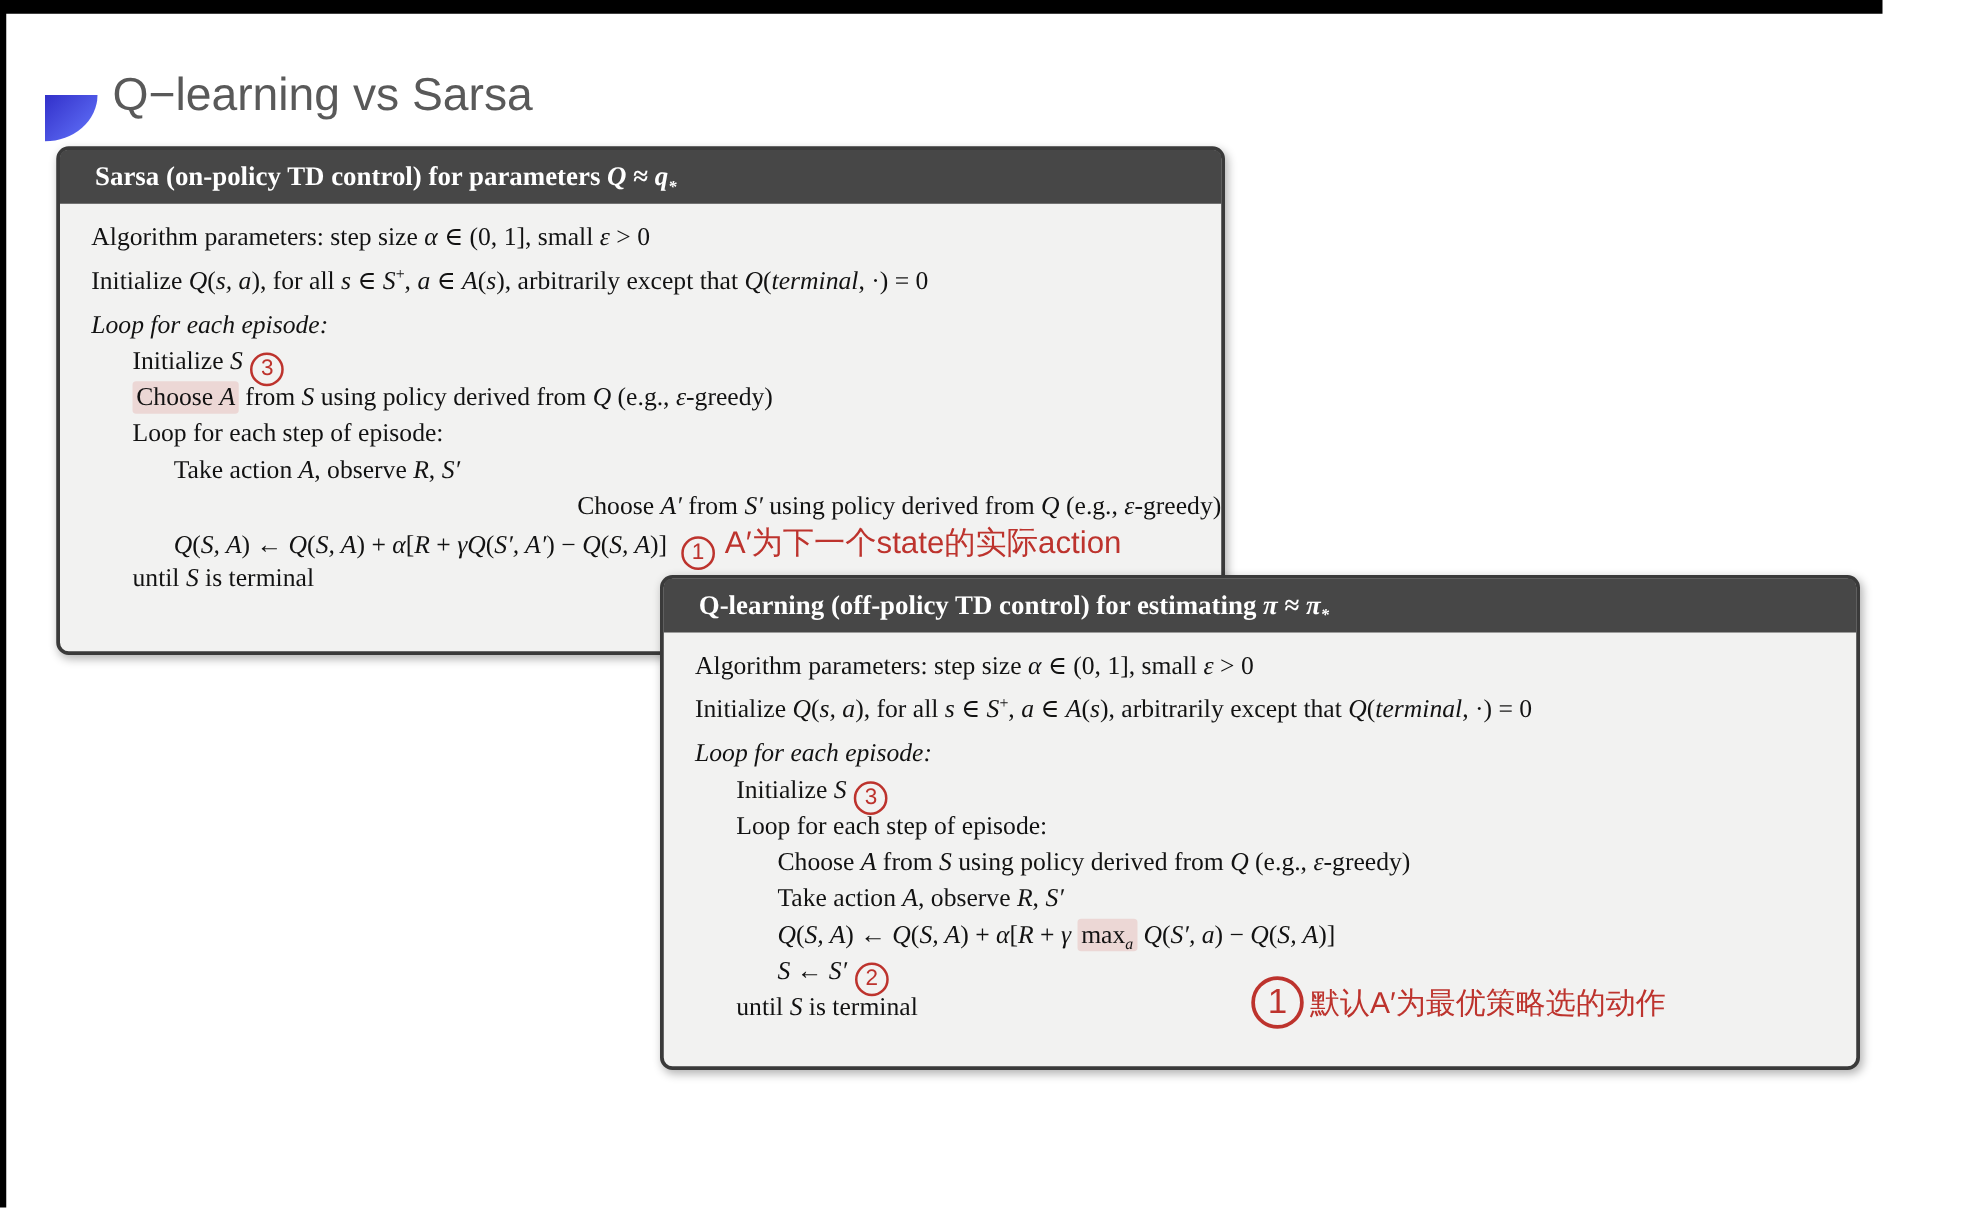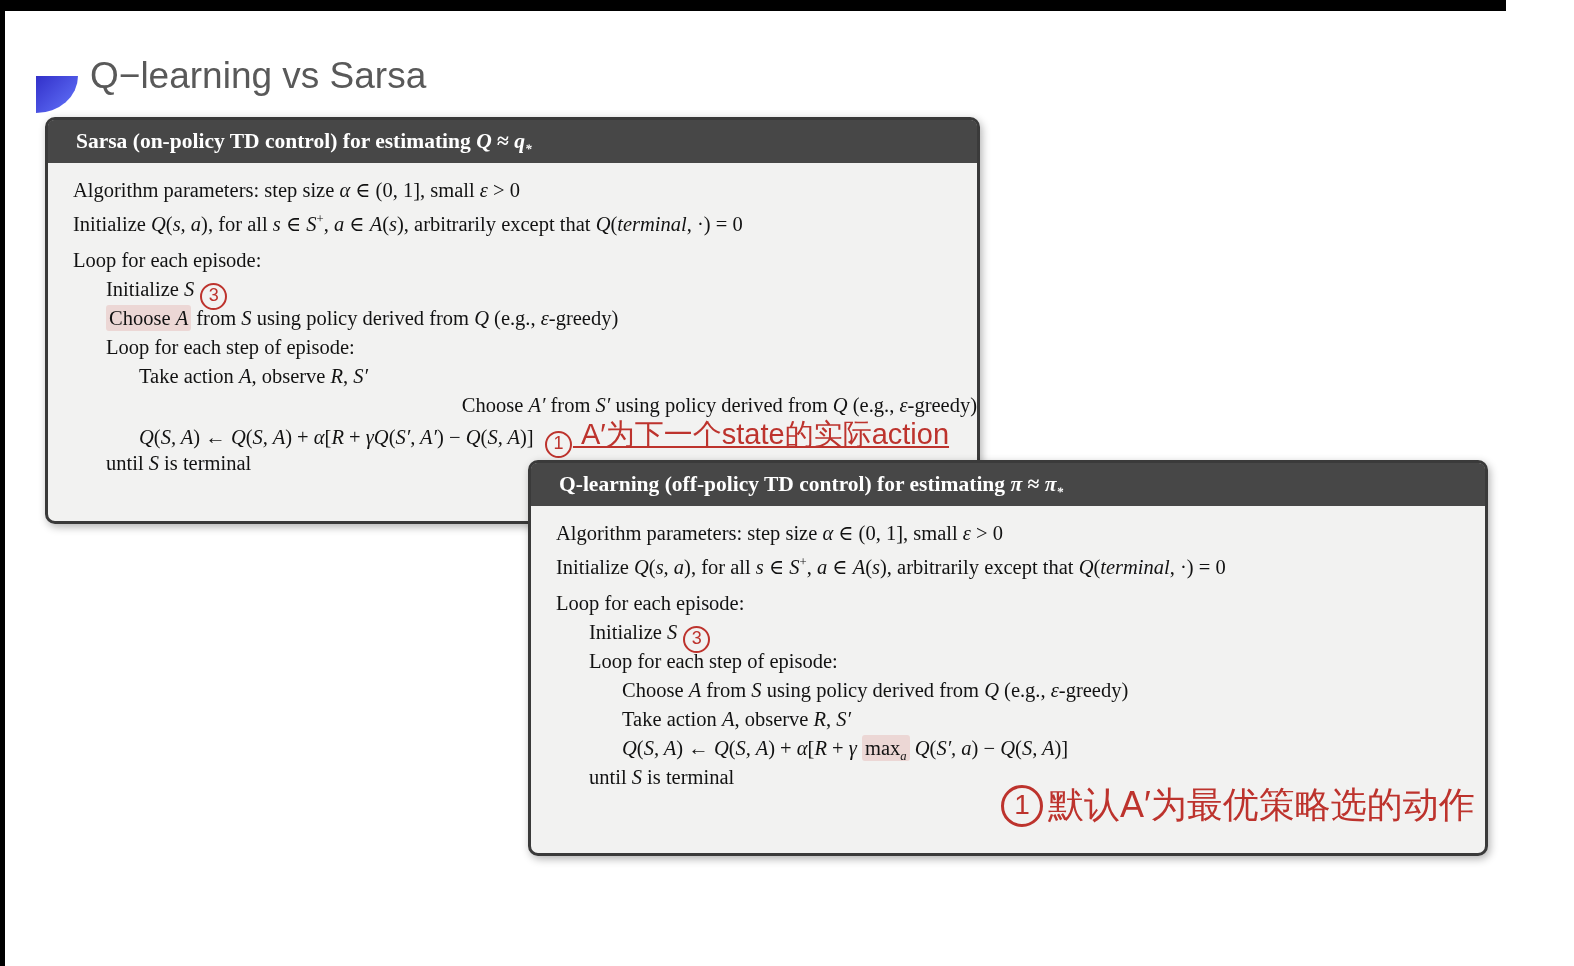--- a/index.html
+++ b/index.html
@@ -33,53 +33,53 @@
     font-family:"Liberation Serif","DejaVu Serif",serif; font-weight:bold;
     font-size:21.5px; height:43px; line-height:43px; padding-left:28px;
     border-radius:6px 6px 0 0; white-space:pre;
   }
   .algo-body {
     padding:13px 0 0 25px;
     font-family:"Liberation Serif","DejaVu Serif",serif;
     font-size:20.5px; color:#121212;
   }
   .line { white-space:pre; height:29px; line-height:29px; }
-  .line.gap { margin-top:12px; }
+  .line.gap { margin-top:12px;font-style:italic; }
   .it  { font-style:italic; }
   sub,sup { font-size:0.62em; }
   .hl  { background:var(--highlight_pink); border-radius:3px; padding:2px 3px; }
   .circ {
     display:inline-block; box-sizing:border-box; width:27px; height:27px;
     border:2.5px solid var(--annotation_red); border-radius:50%;
     color:var(--annotation_red); font-family:"Liberation Sans",sans-serif;
     font-size:18px; line-height:21px; text-align:center;
     vertical-align:-5px; margin:0 1px;
   }
-  .redtxt { color:var(--annotation_red); font-family:"Liberation Sans",sans-serif; font-size:29px;text-decoration:underline; }
+  .redtxt { color:var(--annotation_red); font-family:"Liberation Sans",sans-serif; font-size:25px; }
 
   .annot { position:absolute; left:470px; top:318px; display:flex; align-items:center; gap:5px; }
   .annot-circ {
     box-sizing:border-box; width:42px; height:42px; flex:0 0 42px;
     border:3.5px solid var(--annotation_red); border-radius:50%;
     color:var(--annotation_red); font-size:28px; line-height:34px;
     text-align:center; font-family:"Liberation Sans",sans-serif;
   }
-  .annot-text { color:var(--annotation_red); font-size:36px; font-family:"Liberation Sans",sans-serif; white-space:pre; }
+  .annot-text { color:var(--annotation_red); font-size:24px; font-family:"Liberation Sans",sans-serif; white-space:pre; }
 </style>
 </head>
 <body>
 
 <div class="bar-top"></div>
 <div class="bar-left"></div>
 
 <div class="accent"></div>
 <h1 class="title">Q−learning vs Sarsa</h1>
 
 <section class="algo sarsa">
-  <header class="algo-head"><span>Sarsa (on-policy TD control) for estimating </span><span class="it">Q</span><span> ≈ </span><span class="it">q</span><sub class="it">*</sub></header>
+  <header class="algo-head"><span>Sarsa (on-policy TD control) for parameters </span><span class="it">Q</span><span> ≈ </span><span class="it">q</span><sub class="it">*</sub></header>
   <div class="algo-body">
       <div class="line" style="padding-left: 0px;"><span>Algorithm parameters: step size </span><span class="it">α</span><span> ∈ (0, 1], small </span><span class="it">ε</span><span> &gt; 0</span></div>
       <div class="line" style="padding-left: 0px;"><span>Initialize </span><span class="it">Q</span><span>(</span><span class="it">s, a</span><span>), for all </span><span class="it">s</span><span> ∈ </span><span class="it">S</span><sup>+</sup><span>, </span><span class="it">a</span><span> ∈ </span><span class="it">A</span><span>(</span><span class="it">s</span><span>), arbitrarily except that </span><span class="it">Q</span><span>(</span><span class="it">terminal</span><span>, ·) = 0</span></div>
       <div class="line gap" style="padding-left: 0px;"><span>Loop for each episode:</span></div>
       <div class="line" style="padding-left: 33px;"><span>Initialize </span><span class="it">S</span><span> </span><span class="circ">3</span></div>
       <div class="line" style="padding-left: 33px;"><span class="hl"><span>Choose </span><span class="it">A</span></span><span> from </span><span class="it">S</span><span> using policy derived from </span><span class="it">Q</span><span> (e.g., </span><span class="it">ε</span><span>-greedy)</span></div>
       <div class="line" style="padding-left: 33px;"><span>Loop for each step of episode:</span></div>
       <div class="line" style="padding-left: 66px;"><span>Take action </span><span class="it">A</span><span>, observe </span><span class="it">R</span><span>, </span><span class="it">S′</span></div>
       <div class="line" style="padding-left: 66px; text-align: right;"><span>Choose </span><span class="it">A′</span><span> from </span><span class="it">S′</span><span> using policy derived from </span><span class="it">Q</span><span> (e.g., </span><span class="it">ε</span><span>-greedy)</span></div>
       <div class="line" style="padding-left: 66px;"><span class="it">Q</span><span>(</span><span class="it">S, A</span><span>) ← </span><span class="it">Q</span><span>(</span><span class="it">S, A</span><span>) + </span><span class="it">α</span><span>[</span><span class="it">R</span><span> + </span><span class="it">γQ</span><span>(</span><span class="it">S′, A′</span><span>) − </span><span class="it">Q</span><span>(</span><span class="it">S, A</span><span>)]</span><span>  </span><span class="circ">1</span><span class="redtxt"> A′为下一个state的实际action</span></div>
@@ -91,19 +91,20 @@
   <header class="algo-head"><span>Q-learning (off-policy TD control) for estimating </span><span class="it">π</span><span> ≈ </span><span class="it">π</span><sub class="it">*</sub></header>
   <div class="algo-body">
       <div class="line" style="padding-left: 0px;"><span>Algorithm parameters: step size </span><span class="it">α</span><span> ∈ (0, 1], small </span><span class="it">ε</span><span> &gt; 0</span></div>
       <div class="line" style="padding-left: 0px;"><span>Initialize </span><span class="it">Q</span><span>(</span><span class="it">s, a</span><span>), for all </span><span class="it">s</span><span> ∈ </span><span class="it">S</span><sup>+</sup><span>, </span><span class="it">a</span><span> ∈ </span><span class="it">A</span><span>(</span><span class="it">s</span><span>), arbitrarily except that </span><span class="it">Q</span><span>(</span><span class="it">terminal</span><span>, ·) = 0</span></div>
       <div class="line gap" style="padding-left: 0px;"><span>Loop for each episode:</span></div>
       <div class="line" style="padding-left: 33px;"><span>Initialize </span><span class="it">S</span><span> </span><span class="circ">3</span></div>
       <div class="line" style="padding-left: 33px;"><span>Loop for each step of episode:</span></div>
       <div class="line" style="padding-left: 66px;"><span>Choose </span><span class="it">A</span><span> from </span><span class="it">S</span><span> using policy derived from </span><span class="it">Q</span><span> (e.g., </span><span class="it">ε</span><span>-greedy)</span></div>
       <div class="line" style="padding-left: 66px;"><span>Take action </span><span class="it">A</span><span>, observe </span><span class="it">R</span><span>, </span><span class="it">S′</span></div>
       <div class="line" style="padding-left: 66px;"><span class="it">Q</span><span>(</span><span class="it">S, A</span><span>) ← </span><span class="it">Q</span><span>(</span><span class="it">S, A</span><span>) + </span><span class="it">α</span><span>[</span><span class="it">R</span><span> + </span><span class="it">γ</span><span> </span><span class="hl"><span>max</span><sub class="it">a</sub></span><span> </span><span class="it">Q</span><span>(</span><span class="it">S′, a</span><span>) − </span><span class="it">Q</span><span>(</span><span class="it">S, A</span><span>)]</span></div>
+      <div class="line" style="padding-left: 66px;"><span class="it">S</span><span> ← </span><span class="it">S′</span><span> </span><span class="circ">2</span></div>
       <div class="line" style="padding-left: 33px;"><span>until </span><span class="it">S</span><span> is terminal</span></div>
     </div>
   <div class="annot">
     <span class="annot-circ">1</span>
     <span class="annot-text">默认A′为最优策略选的动作</span>
   </div>
 </section>
 
 </body></html>

